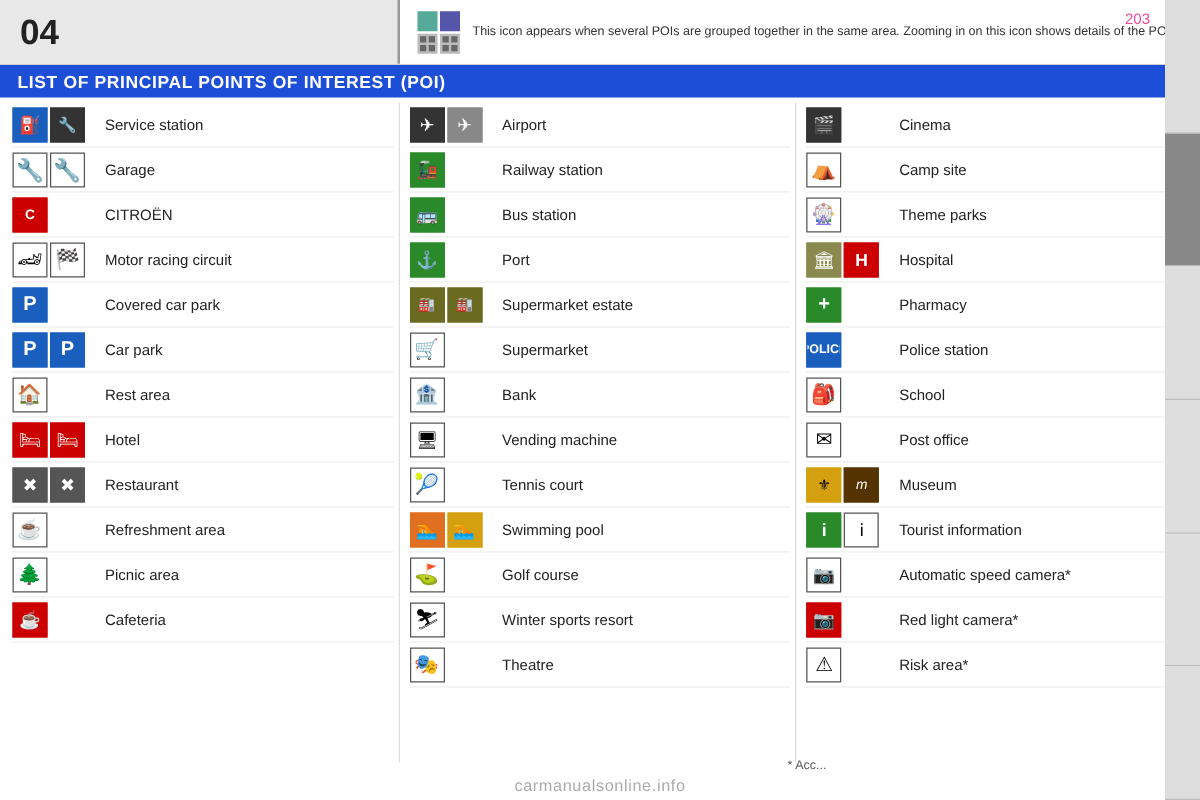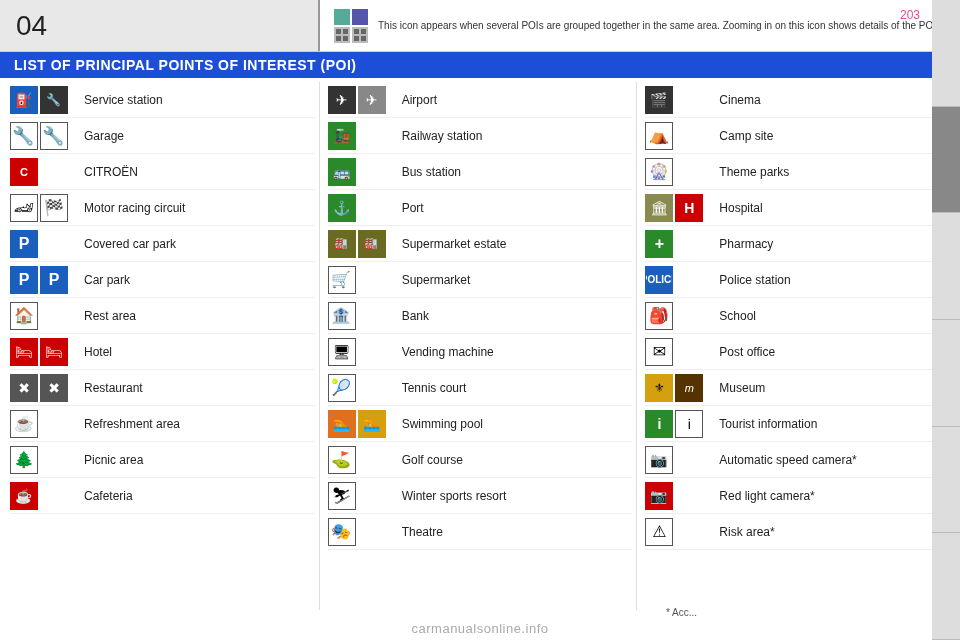--- a/index.html
+++ b/index.html
@@ -23,21 +23,21 @@
     .chapter-tab {
       background: #e8e8e8;
       border-right: 2px solid #999;
       display: flex;
       align-items: center;
       padding: 0 16px;
       min-width: 320px;
     }
     .chapter-number {
       font-size: 28px;
-      font-weight: normal;
+      font-weight: bold;
       color: #222;
       margin-right: 8px;
     }
     .chapter-title {
       font-size: 20px;
       font-weight: bold;
       color: #222;
       letter-spacing: 1px;
     }
     .info-box {
@@ -176,21 +176,20 @@
       font-size: 13px;
       color: #aaa;
       letter-spacing: 0.5px;
     }
     .asterisk-note {
       position: absolute;
       bottom: 22px;
       left: 630px;
       font-size: 10px;
       color: #555;
-      margin-left: 36px;
     }
   </style>
 </head>
 <body>
 
 <div class="page-num">203</div>
 
 <div class="side-tabs">
   <div class="side-tab"></div>
   <div class="side-tab active"></div>

